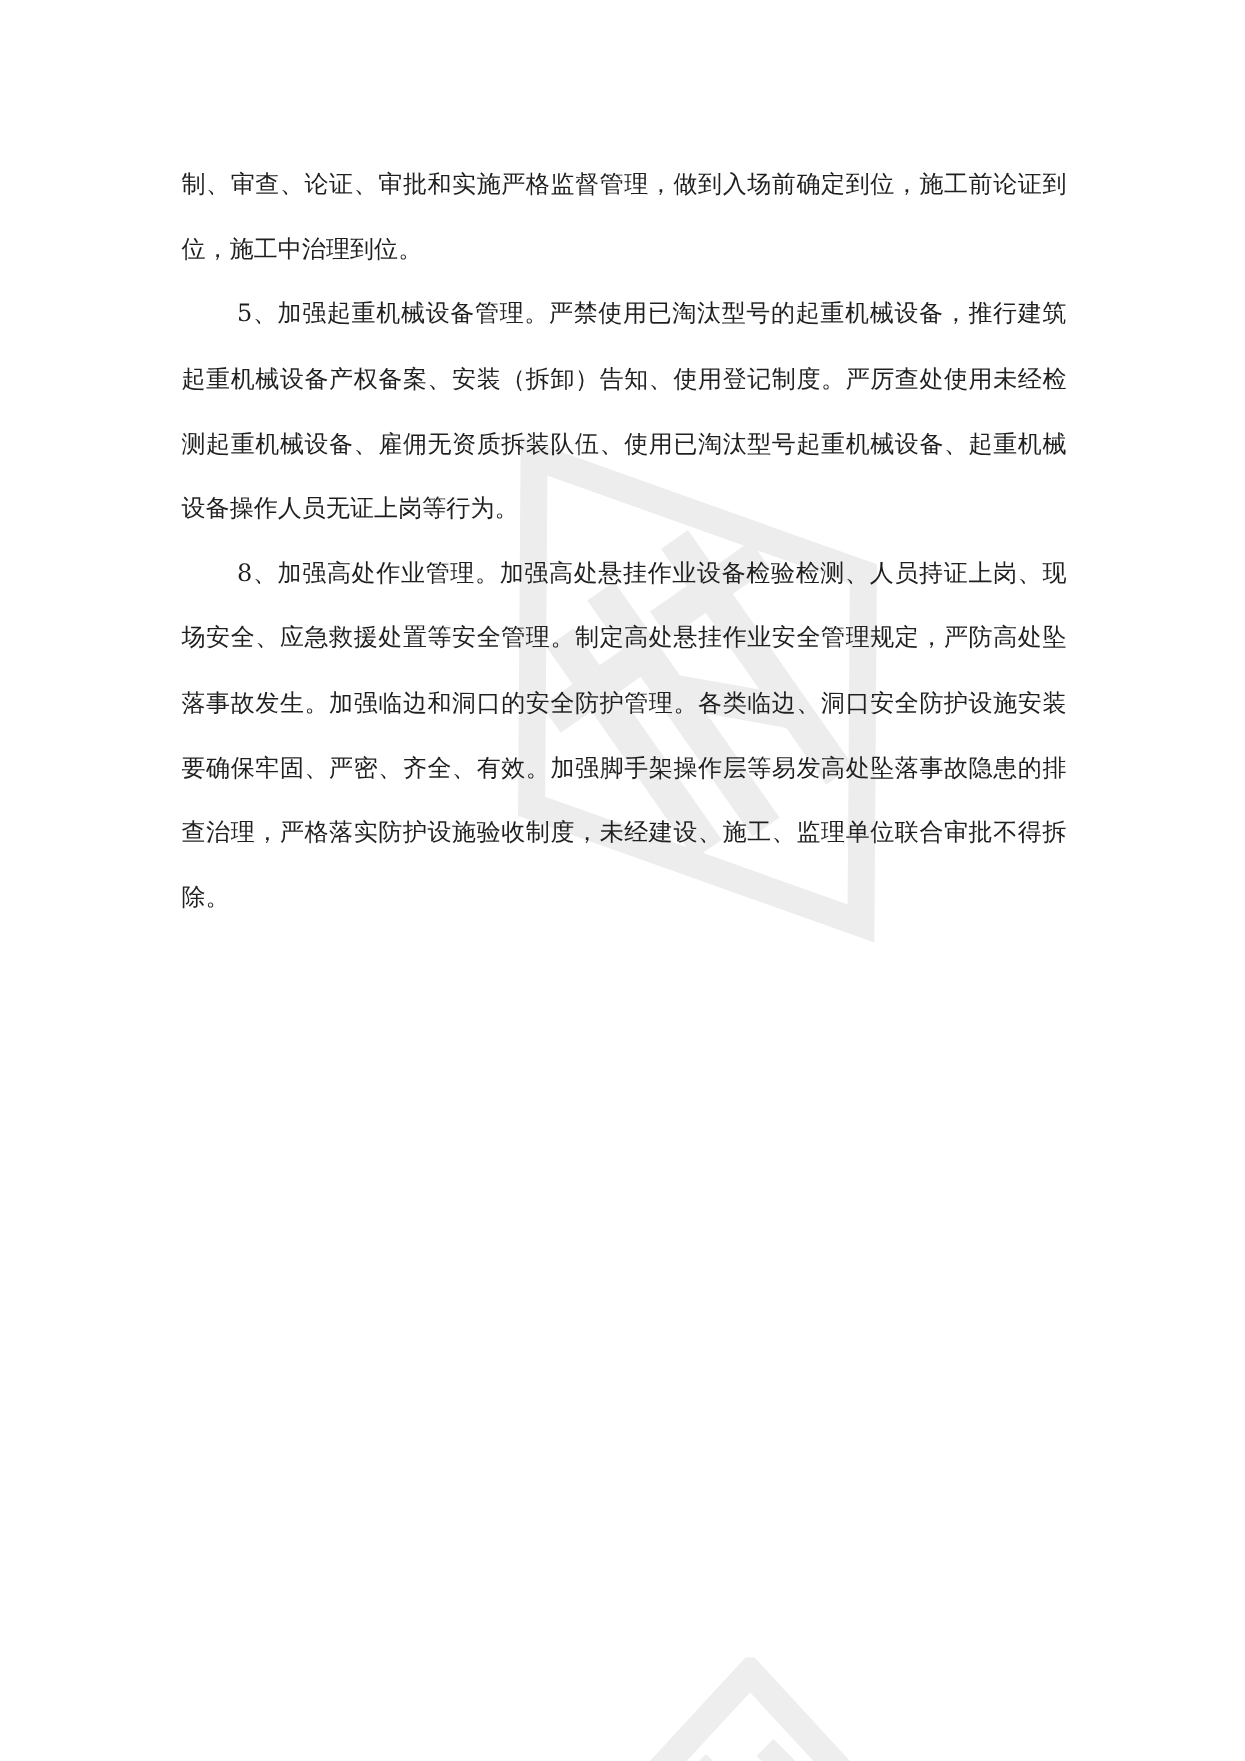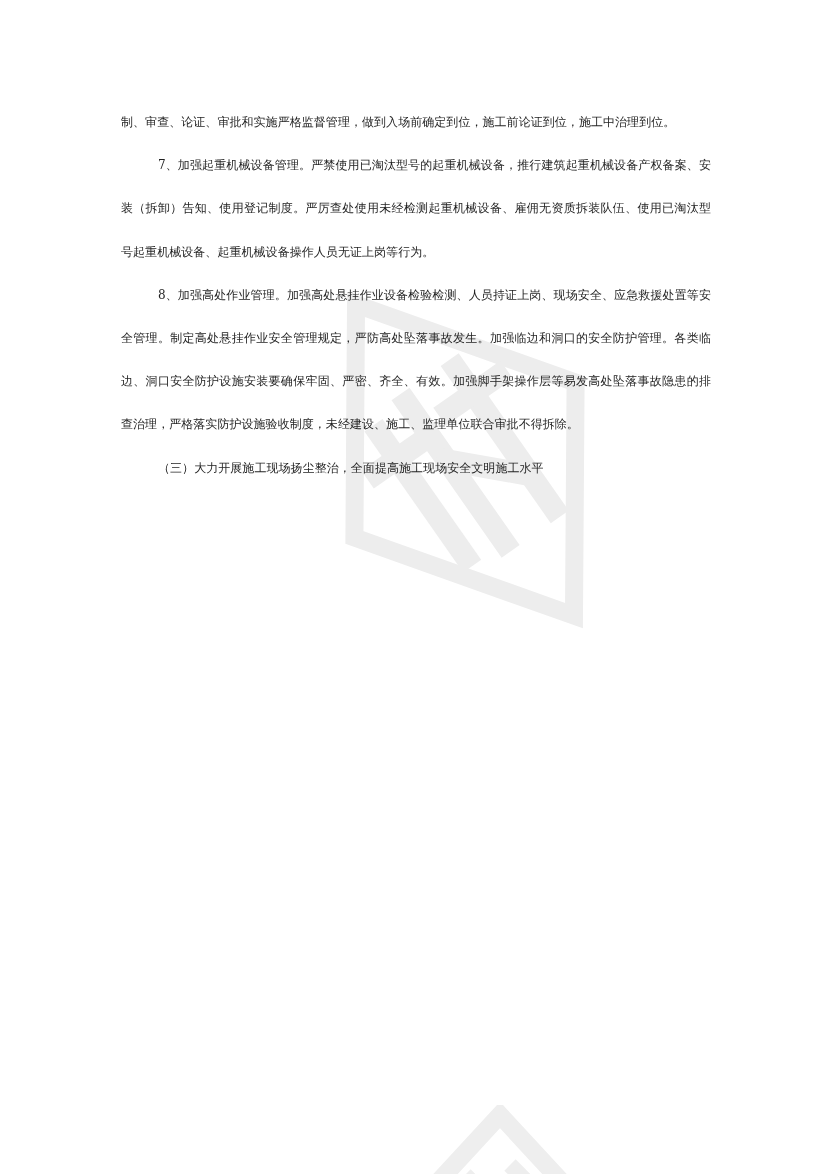--- a/index.html
+++ b/index.html
@@ -7,21 +7,21 @@
     width:830px; height:1174px; background:#ffffff; position:relative; overflow:hidden;
     font-family: "DejaVu Serif", "Liberation Serif", serif;
     color:#1f1f1f;
   }
   .page { position:absolute; left:0; top:0; width:830px; height:1174px; }
   .watermark { position:absolute; pointer-events:none; }
   .wm1 { left:300px; top:250px; width:330px; height:420px; }
   .wm2 { left:370px; top:1105px; width:260px; height:200px; }
   .content {
     position:absolute; left:121px; top:101px; width:590px;
-    font-size:12px; line-height:43.2px; letter-spacing:0.05px;
+    font-size:16px; line-height:43.2px; letter-spacing:0.05px;
   }
   .content p { margin:0; text-align:justify; text-align-last:left; }
   .indent { text-indent:37px; }
   .heading { text-indent:37px; }
 </style>
 </head>
 <body>
 
 <div class="page">
 
@@ -40,17 +40,16 @@
   <svg class="watermark wm2" viewBox="0 0 260 200">
     <g fill="none" stroke="#eeeeee" stroke-width="18">
       <path d="M130 10 L250 140 L130 270 L10 140 Z"></path>
       <path d="M95 70 L150 125" stroke-width="16"></path>
       <path d="M140 60 L175 95" stroke-width="16"></path>
     </g>
   </svg>
 
   <div class="content">
     <p>制、审查、论证、审批和实施严格监督管理，做到入场前确定到位，施工前论证到位，施工中治理到位。</p>
-    <p class="indent">7、加强起重机械设备管理。严禁使用已淘汰型号的起重机械设备，推行建筑起重机械设备产权备案、安装（拆卸）告知、使用登记制度。严厉查处使用未经检测起重机械设备、雇佣无资质拆装队伍、使用已淘汰型号起重机械设备、起重机械设备操作人员无证上岗等行为。</p>
+    <p class="indent">5、加强起重机械设备管理。严禁使用已淘汰型号的起重机械设备，推行建筑起重机械设备产权备案、安装（拆卸）告知、使用登记制度。严厉查处使用未经检测起重机械设备、雇佣无资质拆装队伍、使用已淘汰型号起重机械设备、起重机械设备操作人员无证上岗等行为。</p>
     <p class="indent">8、加强高处作业管理。加强高处悬挂作业设备检验检测、人员持证上岗、现场安全、应急救援处置等安全管理。制定高处悬挂作业安全管理规定，严防高处坠落事故发生。加强临边和洞口的安全防护管理。各类临边、洞口安全防护设施安装要确保牢固、严密、齐全、有效。加强脚手架操作层等易发高处坠落事故隐患的排查治理，严格落实防护设施验收制度，未经建设、施工、监理单位联合审批不得拆除。</p>
-    <p class="heading">（三）大力开展施工现场扬尘整治，全面提高施工现场安全文明施工水平</p>
   </div>
 </div>
 
 </body></html>

